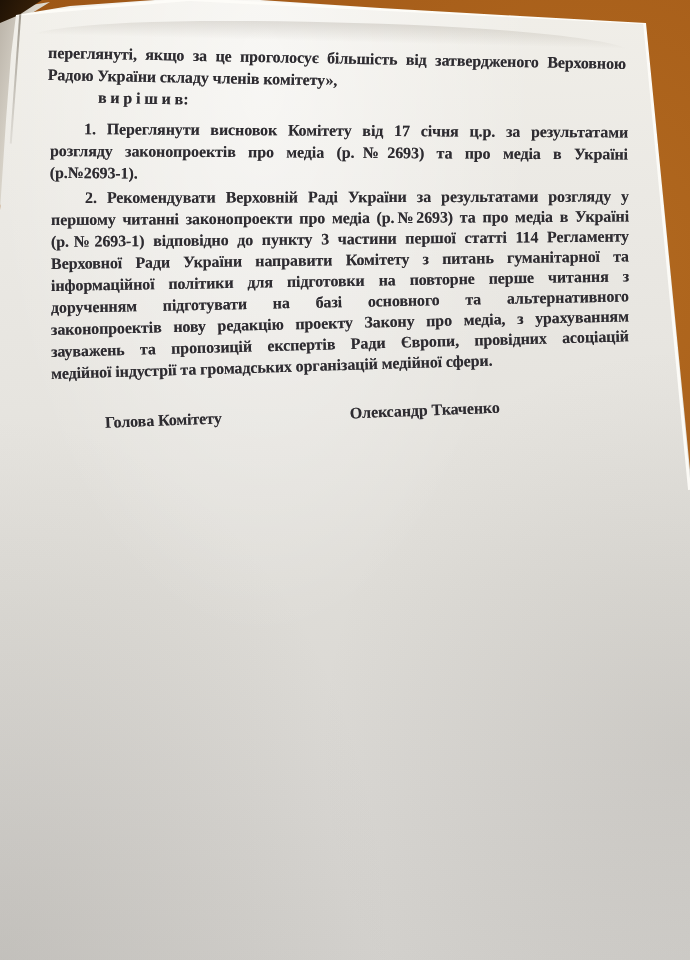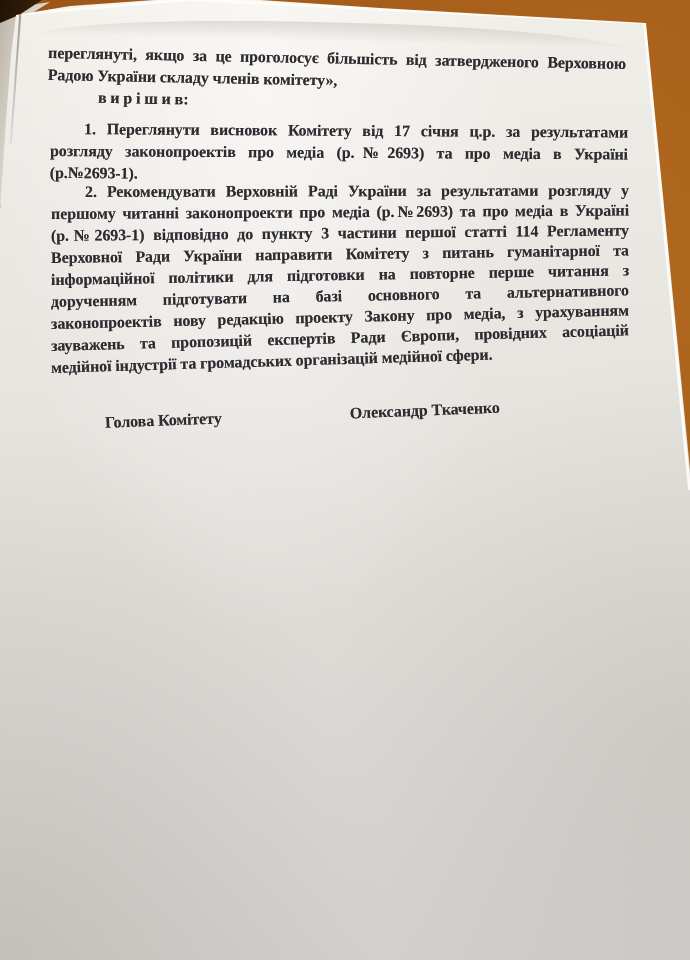--- a/index.html
+++ b/index.html
@@ -48,21 +48,21 @@
   .text{position:absolute;left:48px;top:0;width:578px;color:#2e2c31;font-size:16px;
         font-weight:700;letter-spacing:-.1px;text-shadow:0 0 .5px rgba(46,44,49,.55);}
   .para{position:absolute;left:0;width:100%;transform-origin:0 50%;}
   .line{line-height:22px;text-align:justify;text-align-last:justify;-moz-text-align-last:justify;
         white-space:normal;}
   .line.last{text-align-last:left;-moz-text-align-last:left;}
   .line.indent{padding-left:34px;box-sizing:border-box;}
   .p-intro{top:42px;transform:rotate(1.1deg);}
   .p-resolved{top:86px;padding-left:50px;transform:rotate(1.0deg);line-height:22px;}
   .p-item1{top:118px;left:2px;transform:rotate(0.35deg);}
-  .p-item2{top:181px;left:3px;}
+  .p-item2{top:187px;left:3px;}
   .p-item2 .line:nth-child(1){transform:rotate(-.15deg);}
   .p-item2 .line:nth-child(2){transform:rotate(-.35deg);}
   .p-item2 .line:nth-child(3){transform:rotate(-.55deg);}
   .p-item2 .line:nth-child(4){transform:rotate(-.75deg);}
   .p-item2 .line:nth-child(5){transform:rotate(-.95deg);}
   .p-item2 .line:nth-child(6){transform:rotate(-1.15deg);}
   .p-item2 .line:nth-child(7){transform:rotate(-1.35deg);}
   .p-item2 .line:nth-child(8){transform:rotate(-1.55deg);}
   .p-item2 .line:nth-child(9){transform:rotate(-1.75deg);}
   .p-item2 .line{transform-origin:0 50%;}

